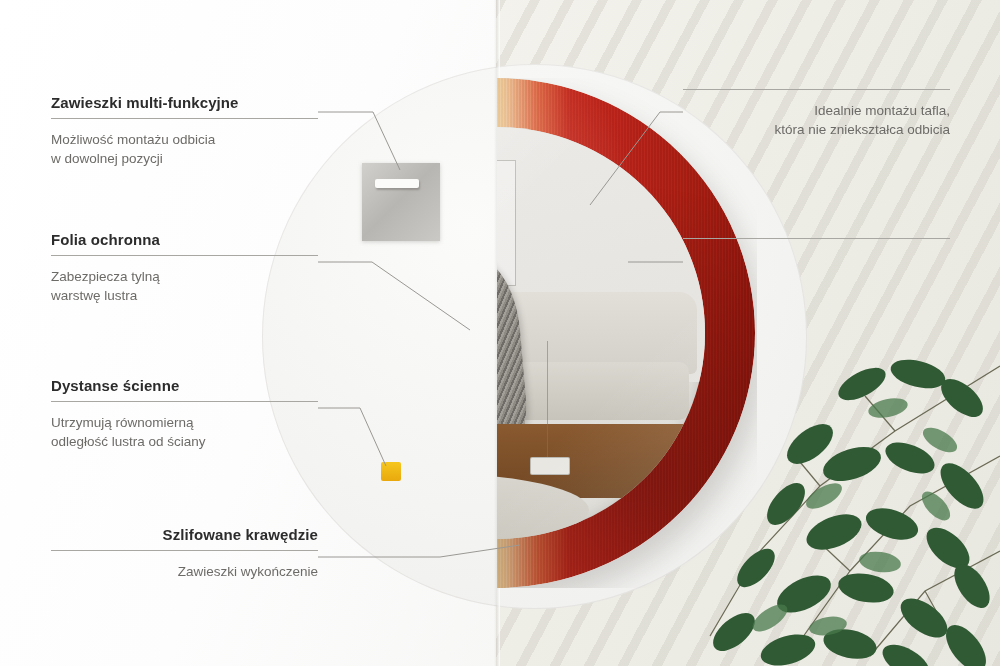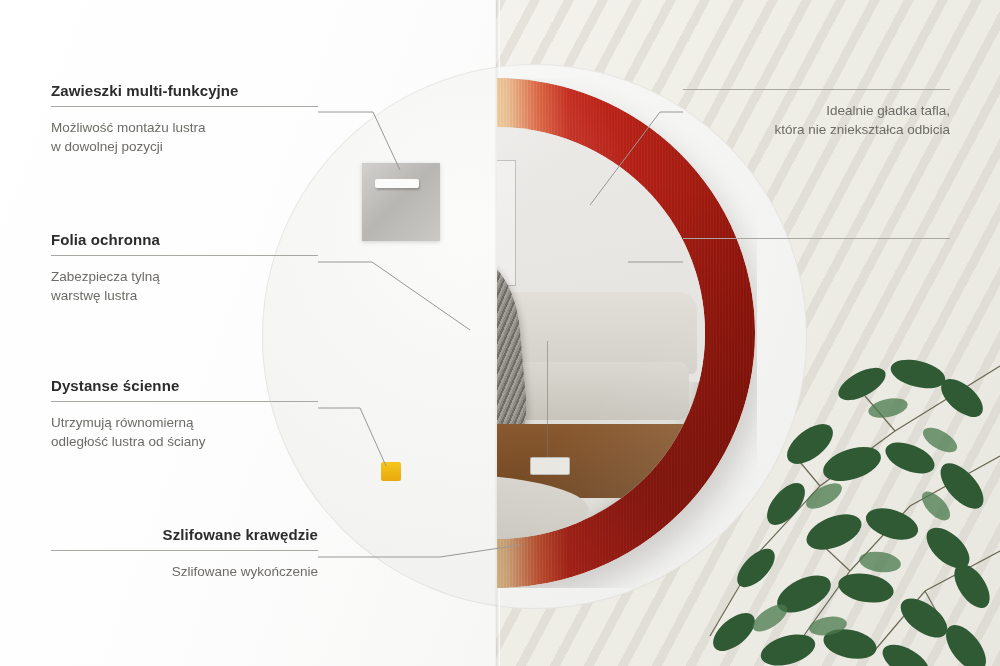--- a/index.html
+++ b/index.html
@@ -204,50 +204,50 @@
     <svg width="1000" height="666">
       <polyline points="318,112 373,112 400,170" fill="none" stroke="#9a9894" stroke-width="1"></polyline>
       <polyline points="318,262 372,262 470,330" fill="none" stroke="#9a9894" stroke-width="1"></polyline>
       <polyline points="318,408 360,408 386,466" fill="none" stroke="#9a9894" stroke-width="1"></polyline>
       <polyline points="318,557 440,557 520,545" fill="none" stroke="#9a9894" stroke-width="1"></polyline>
       <polyline points="683,112 660,112 590,205" fill="none" stroke="#9a9894" stroke-width="1"></polyline>
       <polyline points="683,262 648,262 628,262" fill="none" stroke="#9a9894" stroke-width="1"></polyline>
     </svg>
   </div>
 
-  <div class="callout" style="left:51px;top:82px;width:267px;">
+  <div class="callout" style="left:51px;top:94px;width:267px;">
     <div class="title">Zawieszki multi-funkcyjne</div>
     <div class="rule"></div>
-    <div class="desc">Możliwość montażu lustra
+    <div class="desc">Możliwość montażu odbicia
 w dowolnej pozycji</div>
   </div>
 
   <div class="callout" style="left:51px;top:231px;width:267px;">
     <div class="title">Folia ochronna</div>
     <div class="rule"></div>
     <div class="desc">Zabezpiecza tylną
 warstwę lustra</div>
   </div>
 
   <div class="callout" style="left:51px;top:377px;width:267px;">
     <div class="title">Dystanse ścienne</div>
     <div class="rule"></div>
     <div class="desc">Utrzymują równomierną
 odległość lustra od ściany</div>
   </div>
 
   <div class="callout" style="left:51px;top:526px;width:267px;text-align:right;">
     <div class="title">Szlifowane krawędzie</div>
     <div class="rule"></div>
-    <div class="desc">Szlifowane wykończenie</div>
+    <div class="desc">Zawieszki wykończenie</div>
   </div>
 
   <div class="callout right" style="left:683px;top:82px;width:267px;">
     <div class="rule"></div>
-    <div class="desc">Idealnie gładka tafla,
+    <div class="desc">Idealnie montażu tafla,
 która nie zniekształca odbicia</div>
   </div>
 
   <div class="callout right" style="left:683px;top:231px;width:267px;">
     <div class="rule"></div>
   </div>
 
   <div class="plant">
     <svg width="300" height="330" viewBox="0 0 300 330">
       <g stroke="#6b6a55" stroke-width="1.2" fill="none">

